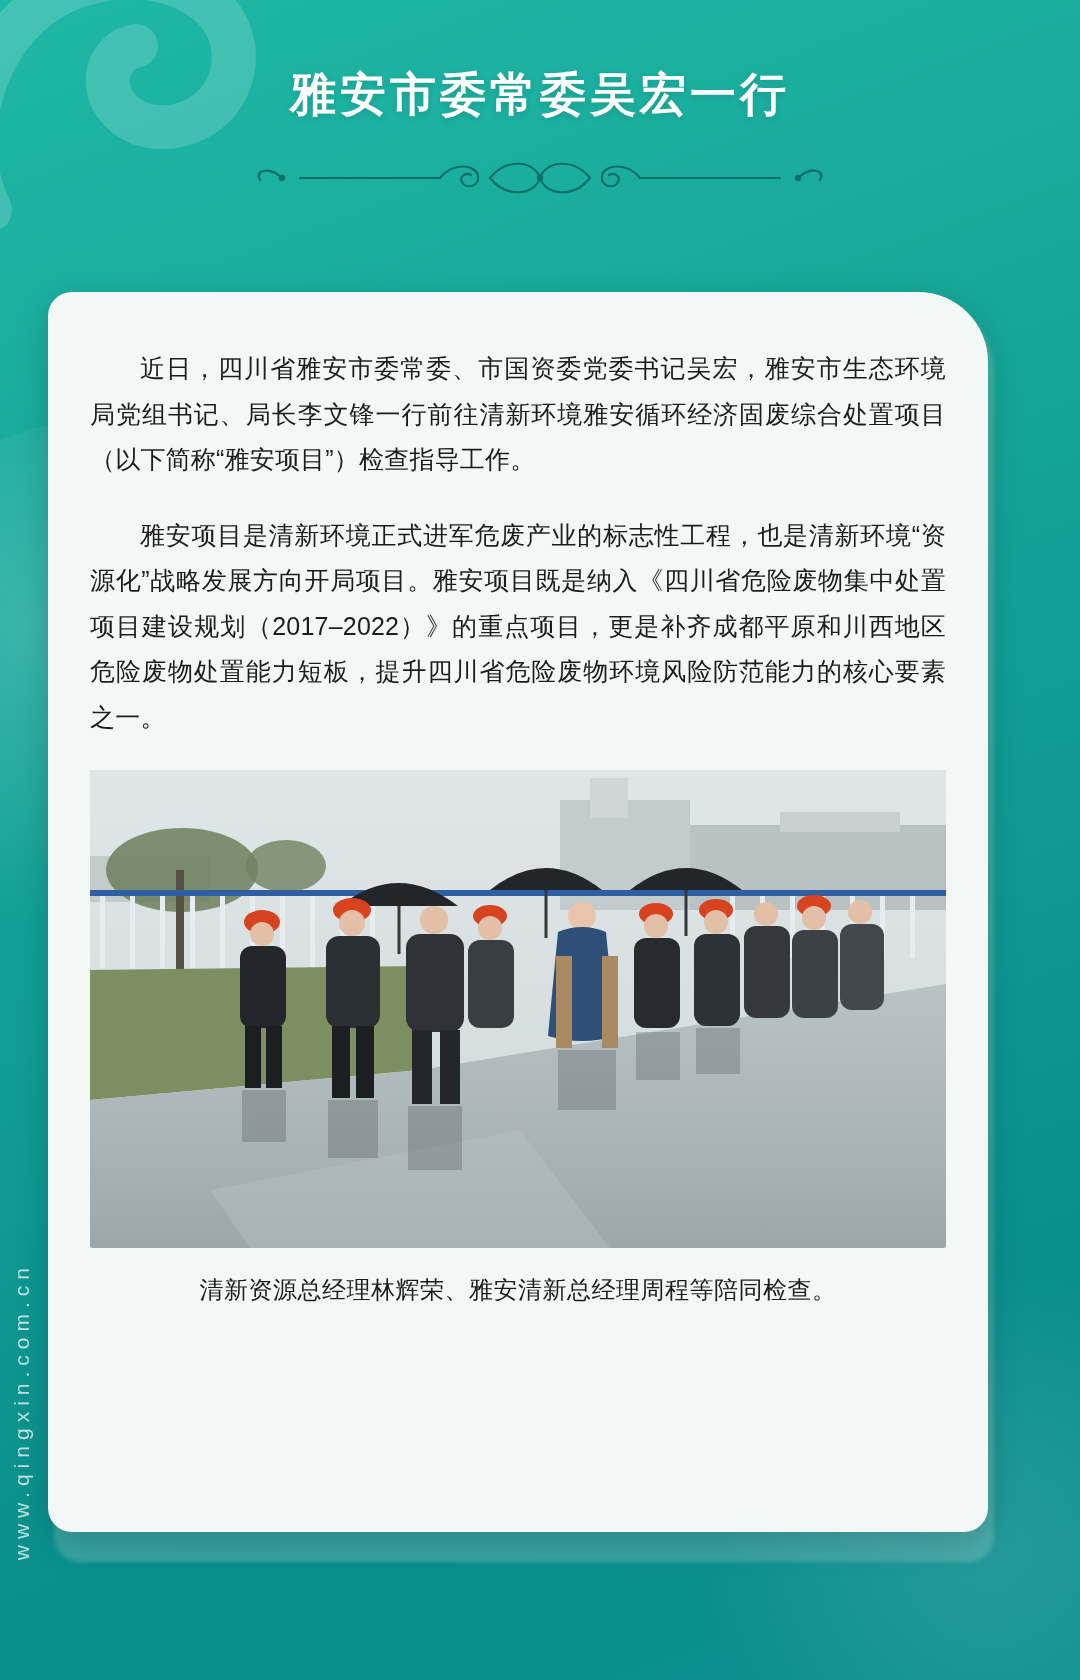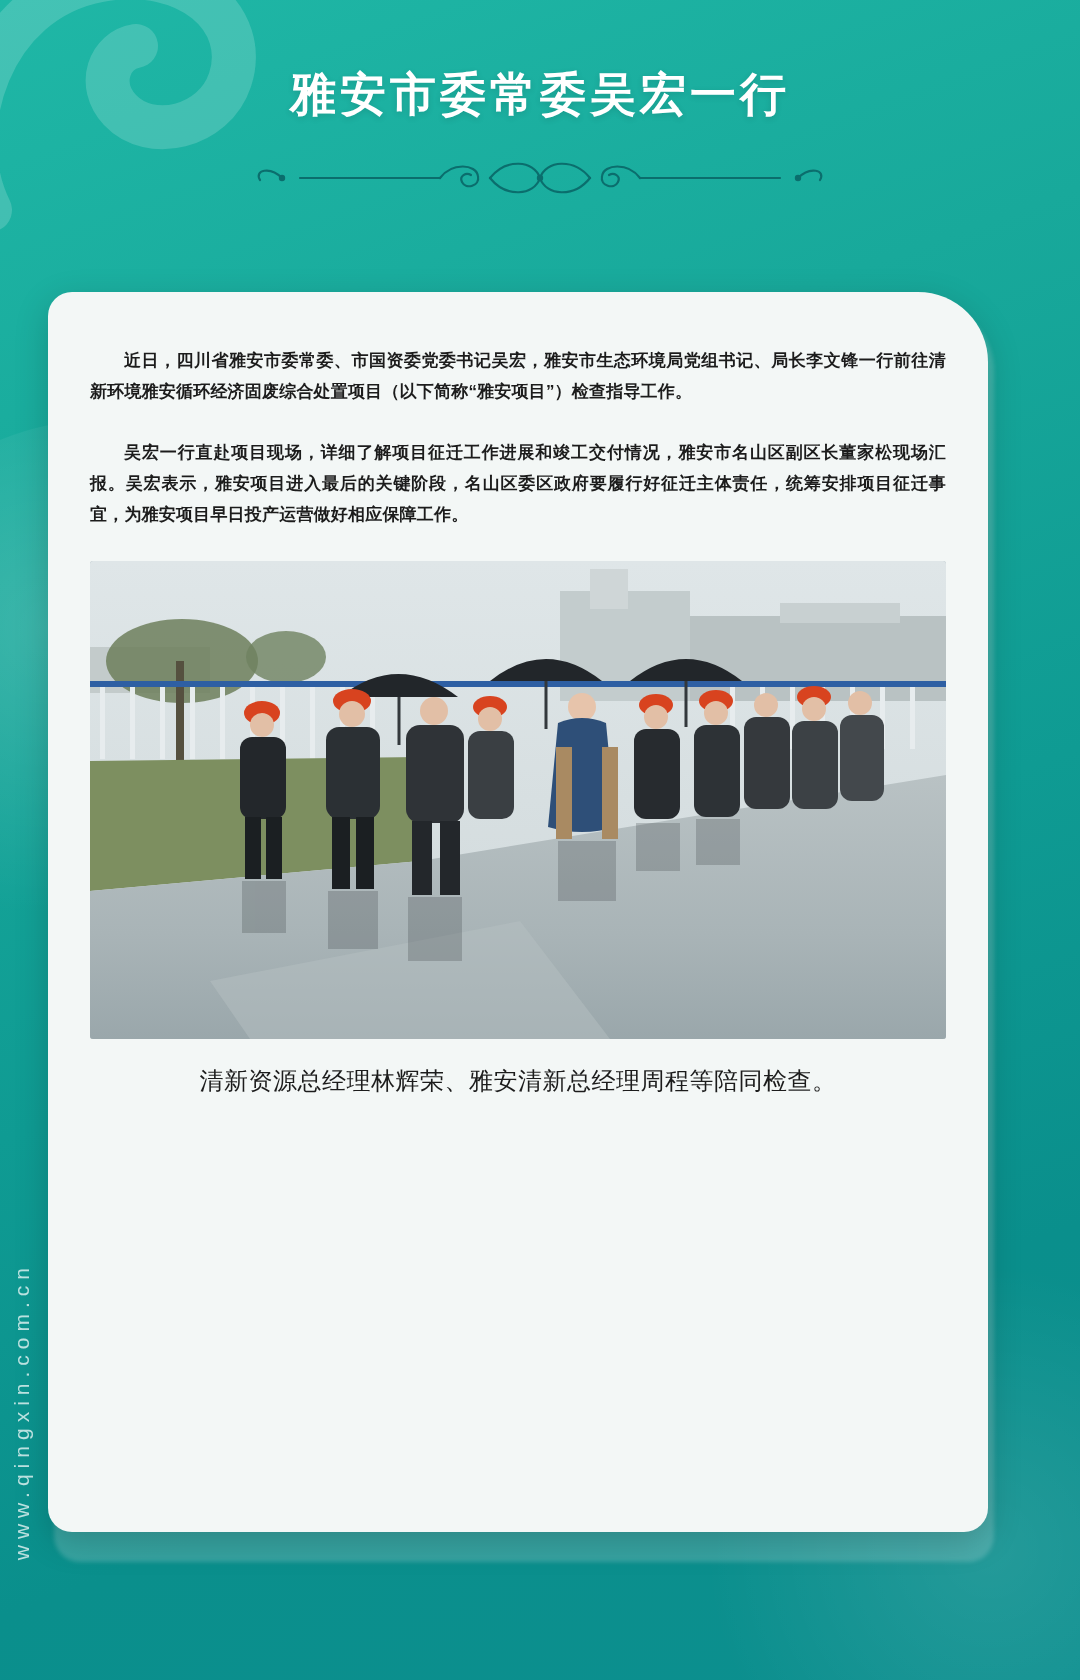--- a/index.html
+++ b/index.html
@@ -98,26 +98,25 @@
     background: #f3f7f6;
     border-radius: 24px 70px 24px 24px;
     padding: 54px 42px 26px 42px;
     box-shadow: 0 10px 34px rgba(0,0,0,0.18);
     min-height: 1240px;
     box-sizing: border-box;
   }
   .article p {
     margin: 0 0 30px 0;
     color: #1c1c1c;
-    font-size: 17px;
+    font-size: 25px;
     line-height: 1.82;
     text-align: justify;
     text-indent: 2em;
     letter-spacing: 0.2px;
-    font-weight: bold;
   }
   .photo {
     position: relative;
     margin-top: 8px;
     width: 856px;
     height: 478px;
     border-radius: 3px;
     overflow: hidden;
     background: #9fb0b8;
   }
@@ -179,21 +178,21 @@
       </svg>
     </div>
   </div>
 
   <div class="card-wrap">
     <div class="card-shadow"></div>
     <div class="card">
 
       <div class="article">
         <p>近日，四川省雅安市委常委、市国资委党委书记吴宏，雅安市生态环境局党组书记、局长李文锋一行前往清新环境雅安循环经济固废综合处置项目（以下简称“雅安项目”）检查指导工作。</p>
-        <p>吴宏一行直赴项目现场，详细了解项目征迁工作进展和竣工交付情况，雅安市名山区副区长董家松现场汇报。吴宏表示，雅安项目进入最后的关键阶段，名山区委区政府要履行好征迁主体责任，统筹安排项目征迁事宜，为雅安项目早日投产运营做好相应保障工作。</p>
+        <p>雅安项目是清新环境正式进军危废产业的标志性工程，也是清新环境“资源化”战略发展方向开局项目。雅安项目既是纳入《四川省危险废物集中处置项目建设规划（2017–2022）》的重点项目，更是补齐成都平原和川西地区危险废物处置能力短板，提升四川省危险废物环境风险防范能力的核心要素之一。</p>
       </div>
 
       <div class="photo">
         <svg width="856" height="478" viewBox="0 0 856 478">
           <defs>
             <linearGradient id="sky" x1="0" y1="0" x2="0" y2="1">
               <stop offset="0%" stop-color="#dfe6e8"></stop>
               <stop offset="100%" stop-color="#cfd8da"></stop>
             </linearGradient>
             <linearGradient id="ground" x1="0" y1="0" x2="0" y2="1">

